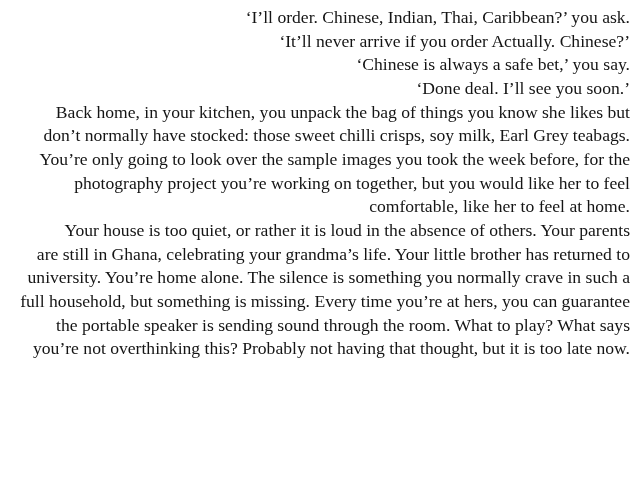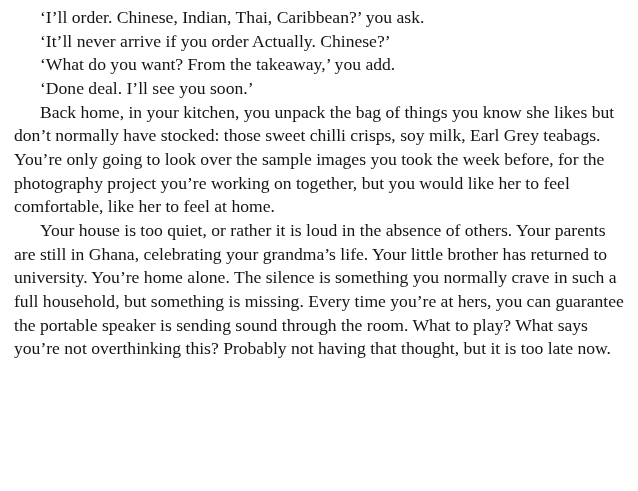--- a/index.html
+++ b/index.html
@@ -18,30 +18,30 @@
     box-sizing: border-box;
     width: 638px;
     height: 491px;
     padding: 6px 8px 0 14px;
     background: #ffffff;
   }
   .para {
     margin: 0;
     font-size: 17.6px;
     line-height: 1.345;
-    text-align: left;
+    text-align: right;
     text-indent: 26px;
     color: #141414;
     hyphens: none;
     -webkit-hyphens: none;
   }
 </style>
 </head>
 <body>
 
 <div id="page">
   <p class="para">‘I’ll order. Chinese, Indian, Thai, Caribbean?’ you ask.</p>
   <p class="para">‘It’ll never arrive if you order Actually. Chinese?’</p>
-  <p class="para">‘What do you want? From the takeaway,’ you add.</p>
+  <p class="para">‘Chinese is always a safe bet,’ you say.</p>
   <p class="para">‘Done deal. I’ll see you soon.’</p>
   <p class="para">Back home, in your kitchen, you unpack the bag of things you know she likes but don’t normally have stocked: those sweet chilli crisps, soy milk, Earl Grey teabags. You’re only going to look over the sample images you took the week before, for the photography project you’re working on together, but you would like her to feel comfortable, like her to feel at home.</p>
   <p class="para">Your house is too quiet, or rather it is loud in the absence of others. Your parents are still in Ghana, celebrating your grandma’s life. Your little brother has returned to university. You’re home alone. The silence is something you normally crave in such a full household, but something is missing. Every time you’re at hers, you can guarantee the portable speaker is sending sound through the room. What to play? What says you’re not overthinking this? Probably not having that thought, but it is too late now.</p>
 </div>
 
 </body></html>

